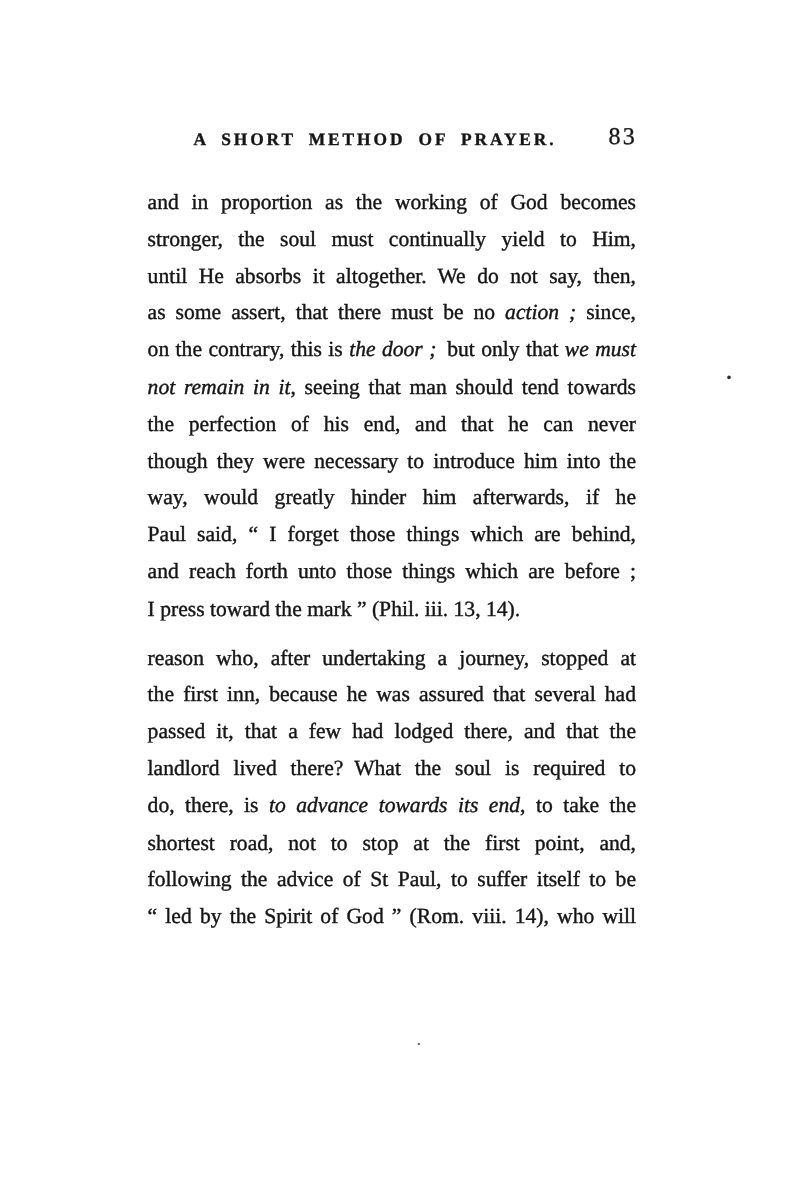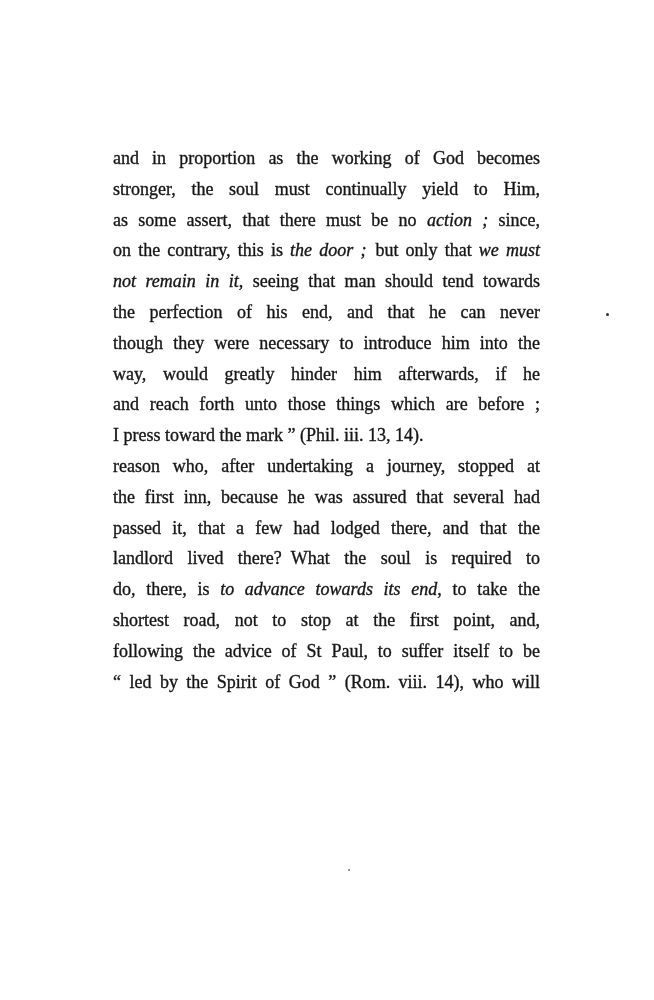--- a/index.html
+++ b/index.html
@@ -45,48 +45,54 @@
   }
   .page-text {
     position: absolute;
     left: 113px;
     top: 143px;
     width: 427px;
     font-size: 18px;
     line-height: 30.8px;
     -webkit-text-stroke: 0.35px #1a1a1a;
   }
-  .paragraph { margin: 0; }
+  .paragraph { margin: 10px; }
   .line {
     text-align: justify;
     text-align-last: justify;
     white-space: normal;
   }
   .line.last { text-align-last: left; }
   .line.indent { text-indent: 18px; }
   em { font-style: italic; }
   .speck {
     position: absolute;
     border-radius: 50%;
   }
 </style>
 </head>
 <body>
 
 <div class="page">
+  <div class="running-header">
+    <div class="header-title">A SHORT METHOD OF PRAYER.</div>
+    <div class="page-number">83</div>
+  </div>
   <div class="page-text">
       <div class="paragraph">
         <div class="line"><span>and in proportion as the working of God becomes</span></div>
         <div class="line"><span>stronger, the soul must continually yield to Him,</span></div>
+        <div class="line"><span>until He absorbs it altogether. We do not say, then,</span></div>
         <div class="line"><span>as some assert, that there must be no </span><em>action ;</em><span> since,</span></div>
         <div class="line"><span>on the contrary, this is </span><em>the door ;</em><span> but only that </span><em>we must</em></div>
         <div class="line"><em>not remain in it</em><span>, seeing that man should tend towards</span></div>
         <div class="line"><span>the perfection of his end, and that he can never</span></div>
         <div class="line"><span>though they were necessary to introduce him into the</span></div>
         <div class="line"><span>way, would greatly hinder him afterwards, if he</span></div>
+        <div class="line"><span>Paul said, “ I forget those things which are behind,</span></div>
         <div class="line"><span>and reach forth unto those things which are before ;</span></div>
         <div class="line last"><span>I press toward the mark ” (Phil. iii. 13, 14).</span></div>
       </div>
       <div class="paragraph">
         <div class="line"><span>reason who, after undertaking a journey, stopped at</span></div>
         <div class="line"><span>the first inn, because he was assured that several had</span></div>
         <div class="line"><span>passed it, that a few had lodged there, and that the</span></div>
         <div class="line"><span>landlord lived there? What the soul is required to</span></div>
         <div class="line"><span>do, there, is </span><em>to advance towards its end</em><span>, to take the</span></div>
         <div class="line"><span>shortest road, not to stop at the first point, and,</span></div>

